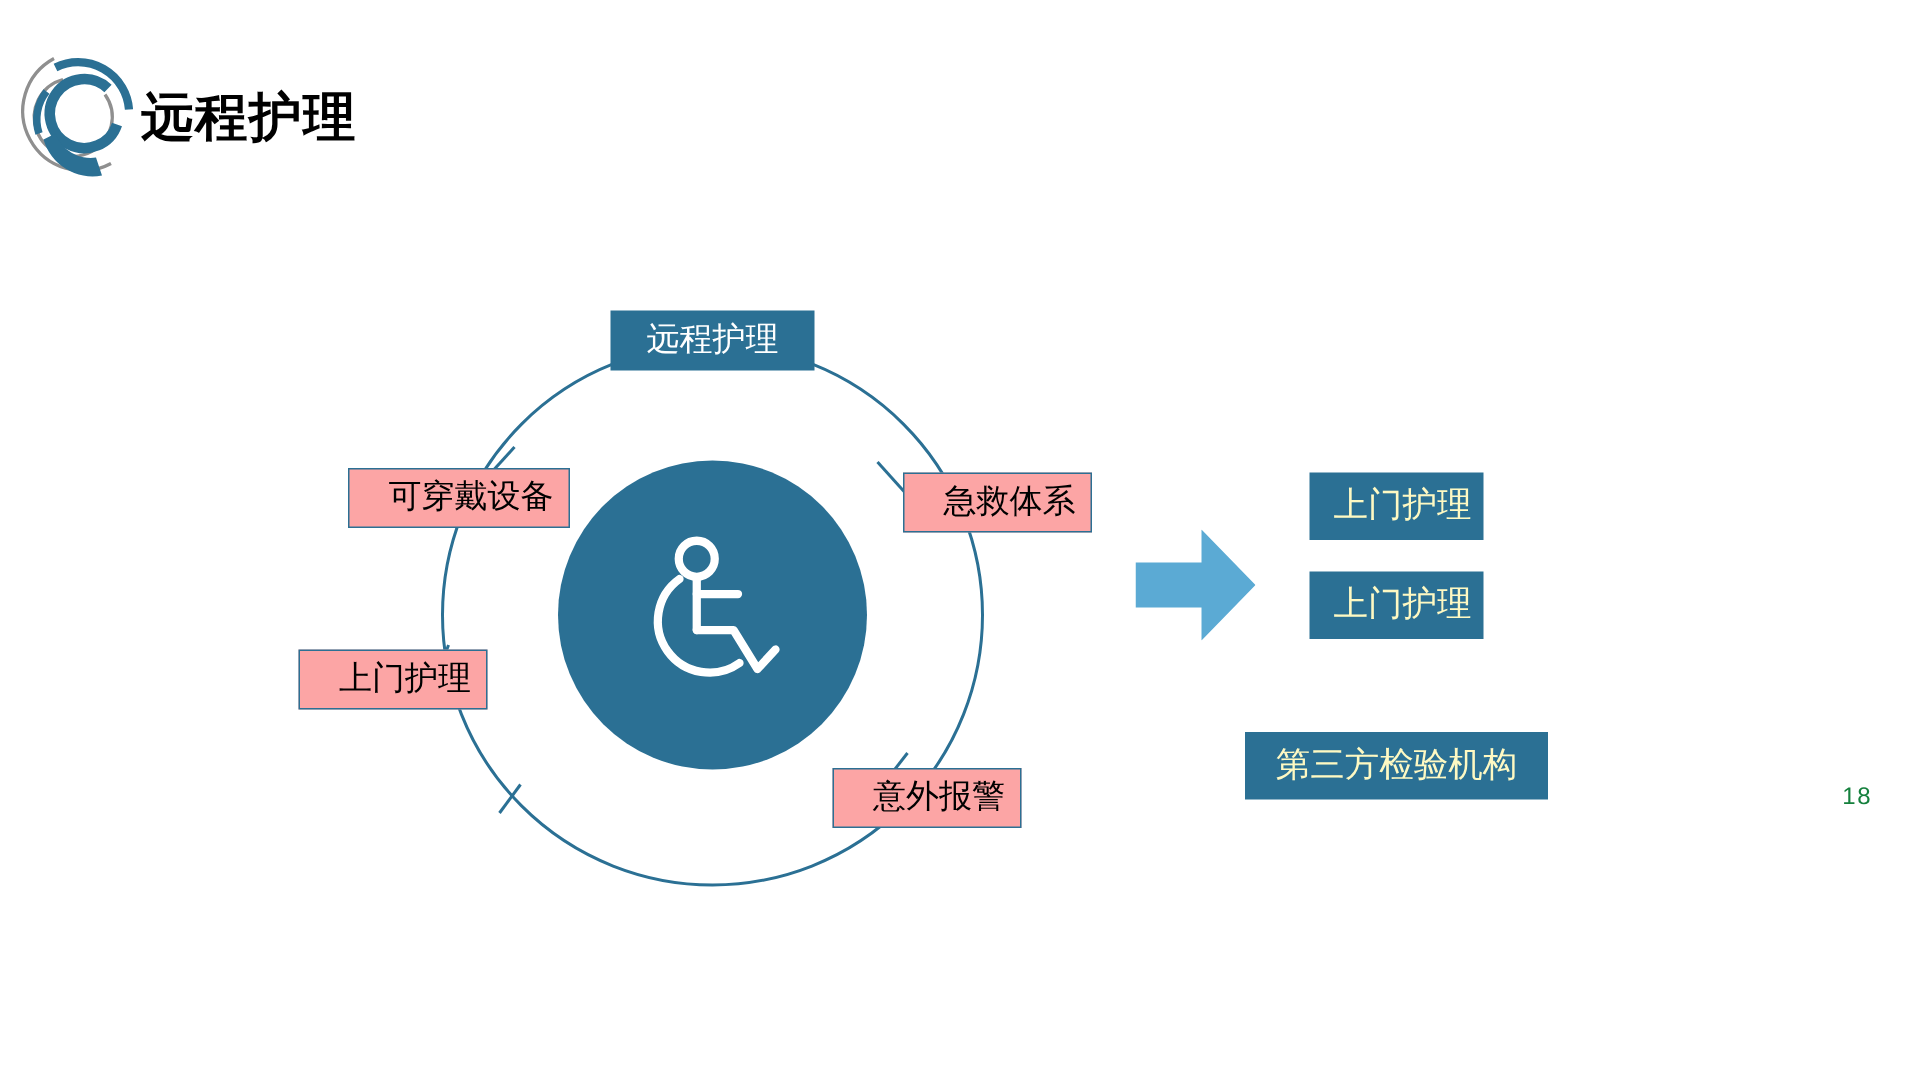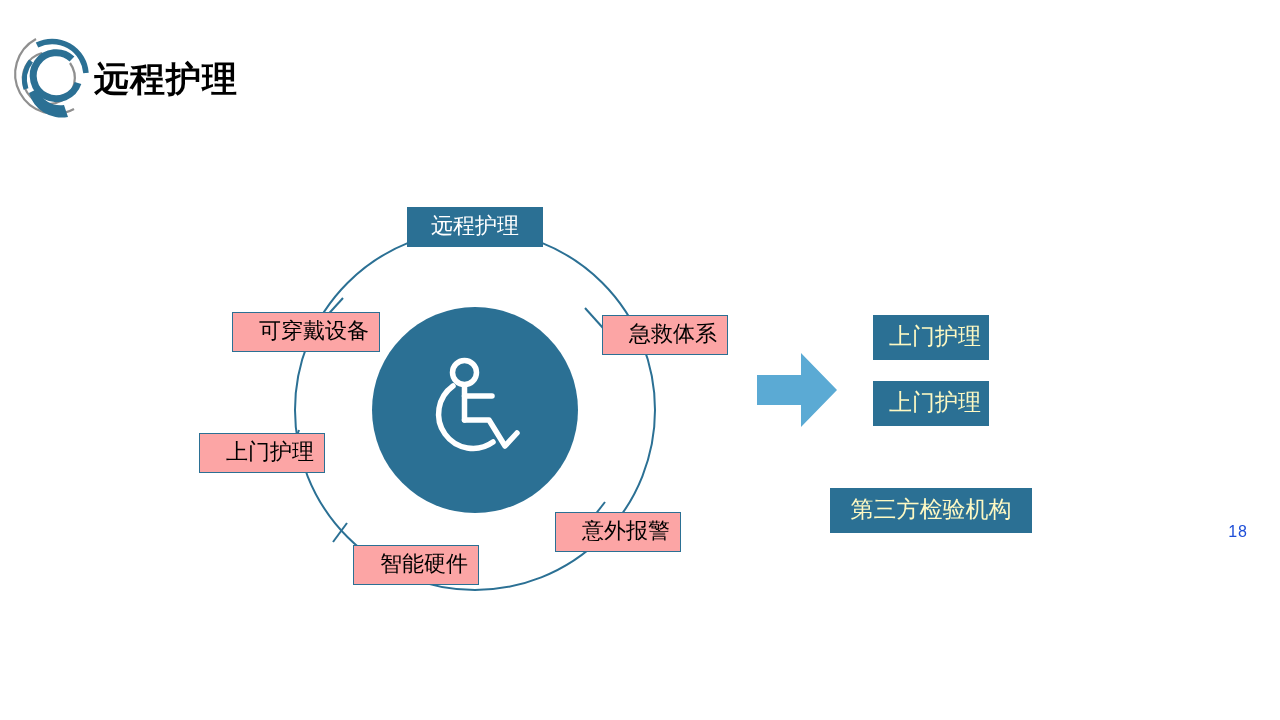--- a/index.html
+++ b/index.html
@@ -143,21 +143,21 @@
   #out-0 { left: 873px; top: 300px; width: 116px; }
   #out-1 { left: 873px; top: 366px; width: 116px; }
   #out-2 { left: 830px; top: 433px; width: 202px; margin-top: 40px; }
 
   
   .page-num {
     position: absolute;
     right: 32px;
     bottom: 18px;
     font-size: 16px;
-    color: #1d4ed8;
+    color: #15803d;
     letter-spacing: 1px;
   }
 </style>
 </head>
 <body>
 
 <div class="slide">
 
   <div class="header">
 
@@ -213,21 +213,20 @@
         </svg>
       </div>
     </div>
 
     <div class="chip-filled" id="chip-top">远程护理</div>
 
     <div class="chip" id="chip-wearable">可穿戴设备</div>
 
     <div class="chip" id="chip-robot">上门护理</div>
 
-    <div class="chip" id="chip-smart">智能硬件</div>
 
     <div class="chip" id="chip-rescue">急救体系</div>
 
     <div class="chip" id="chip-alarm">意外报警</div>
 
     <div class="arrow">
       <svg viewBox="0 0 80 74" width="80" height="74" xmlns="http://www.w3.org/2000/svg">
         <polygon points="0,22 44,22 44,0 80,37 44,74 44,52 0,52" fill="#5baad4"></polygon>
       </svg>
     </div>

